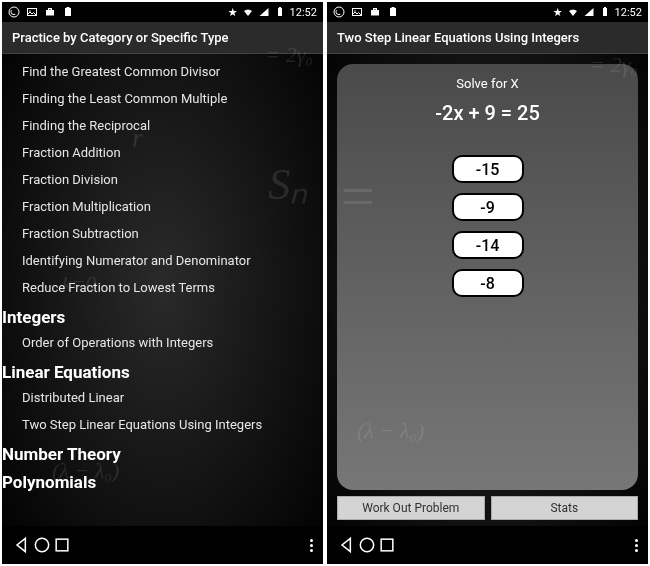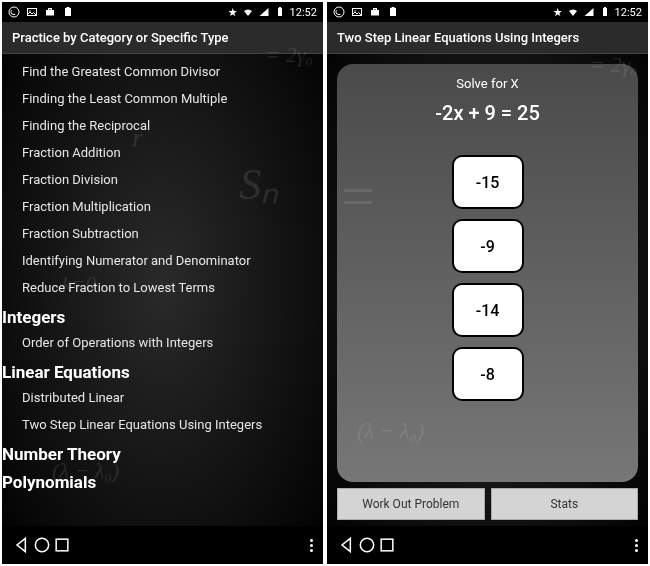--- a/index.html
+++ b/index.html
@@ -91,60 +91,60 @@
     font-weight: 500;
     margin-bottom: 30px;
   }
   .answers { display: flex; flex-direction: column; gap: 10px; align-items: center; }
   .answer-btn {
     background: #fff;
     color: #000;
     border: 2px solid #000;
     border-radius: 10px;
     width: 72px;
-    height: 54px;
+    height: 28px;
     font-size: 16px;
     font-weight: 500;
     display: flex;
     align-items: center;
     justify-content: center;
     cursor: pointer;
   }
   .bottom-btns {
     display: flex;
     gap: 6px;
     padding: 0 10px 6px 10px;
   }
   .flat-btn {
     flex: 1;
     background: #d4d4d4;
     color: #333;
     border: 1px solid #aaa;
-    height: 32px;
+    height: 24px;
     font-size: 12px;
     display: flex;
     align-items: center;
     justify-content: center;
     cursor: pointer;
   }
 
   .math-bg {
     position:absolute; inset:0; opacity:0.10; color:#fff;
     font-style: italic; pointer-events:none;
     font-family: 'Times New Roman', serif;
   }
   .math-bg span { position:absolute; }
 </style>
 </head>
 <body>
 
 <div class="phone">
   <div class="math-bg">
     <span style="top:40px;right:10px;font-size:22px">= 2γ₀</span>
-    <span style="top:150px;right:44px;font-size:44px">Sₙ</span>
+    <span style="top:150px;right:15px;font-size:44px">Sₙ</span>
     <span style="top:120px;left:130px;font-size:28px">r</span>
     <span style="top:270px;left:60px;font-size:21px">k=0</span>
     <span style="bottom:80px;left:50px;font-size:22px">(λ − λ₀)</span>
   </div>
 
   <div class="status-bar">
     <div class="status-left">
       <svg class="status-icon" viewBox="0 0 24 24">
           <circle cx="12" cy="12" r="10" fill="none" stroke="#fff" stroke-width="2"></circle>
           <path d="M8 14c1 2 4 3 6 1l1 2-3 1c-4 0-7-3-7-7l1-3 2 1c-2 2-1 5 0 5z" fill="#fff"></path>

